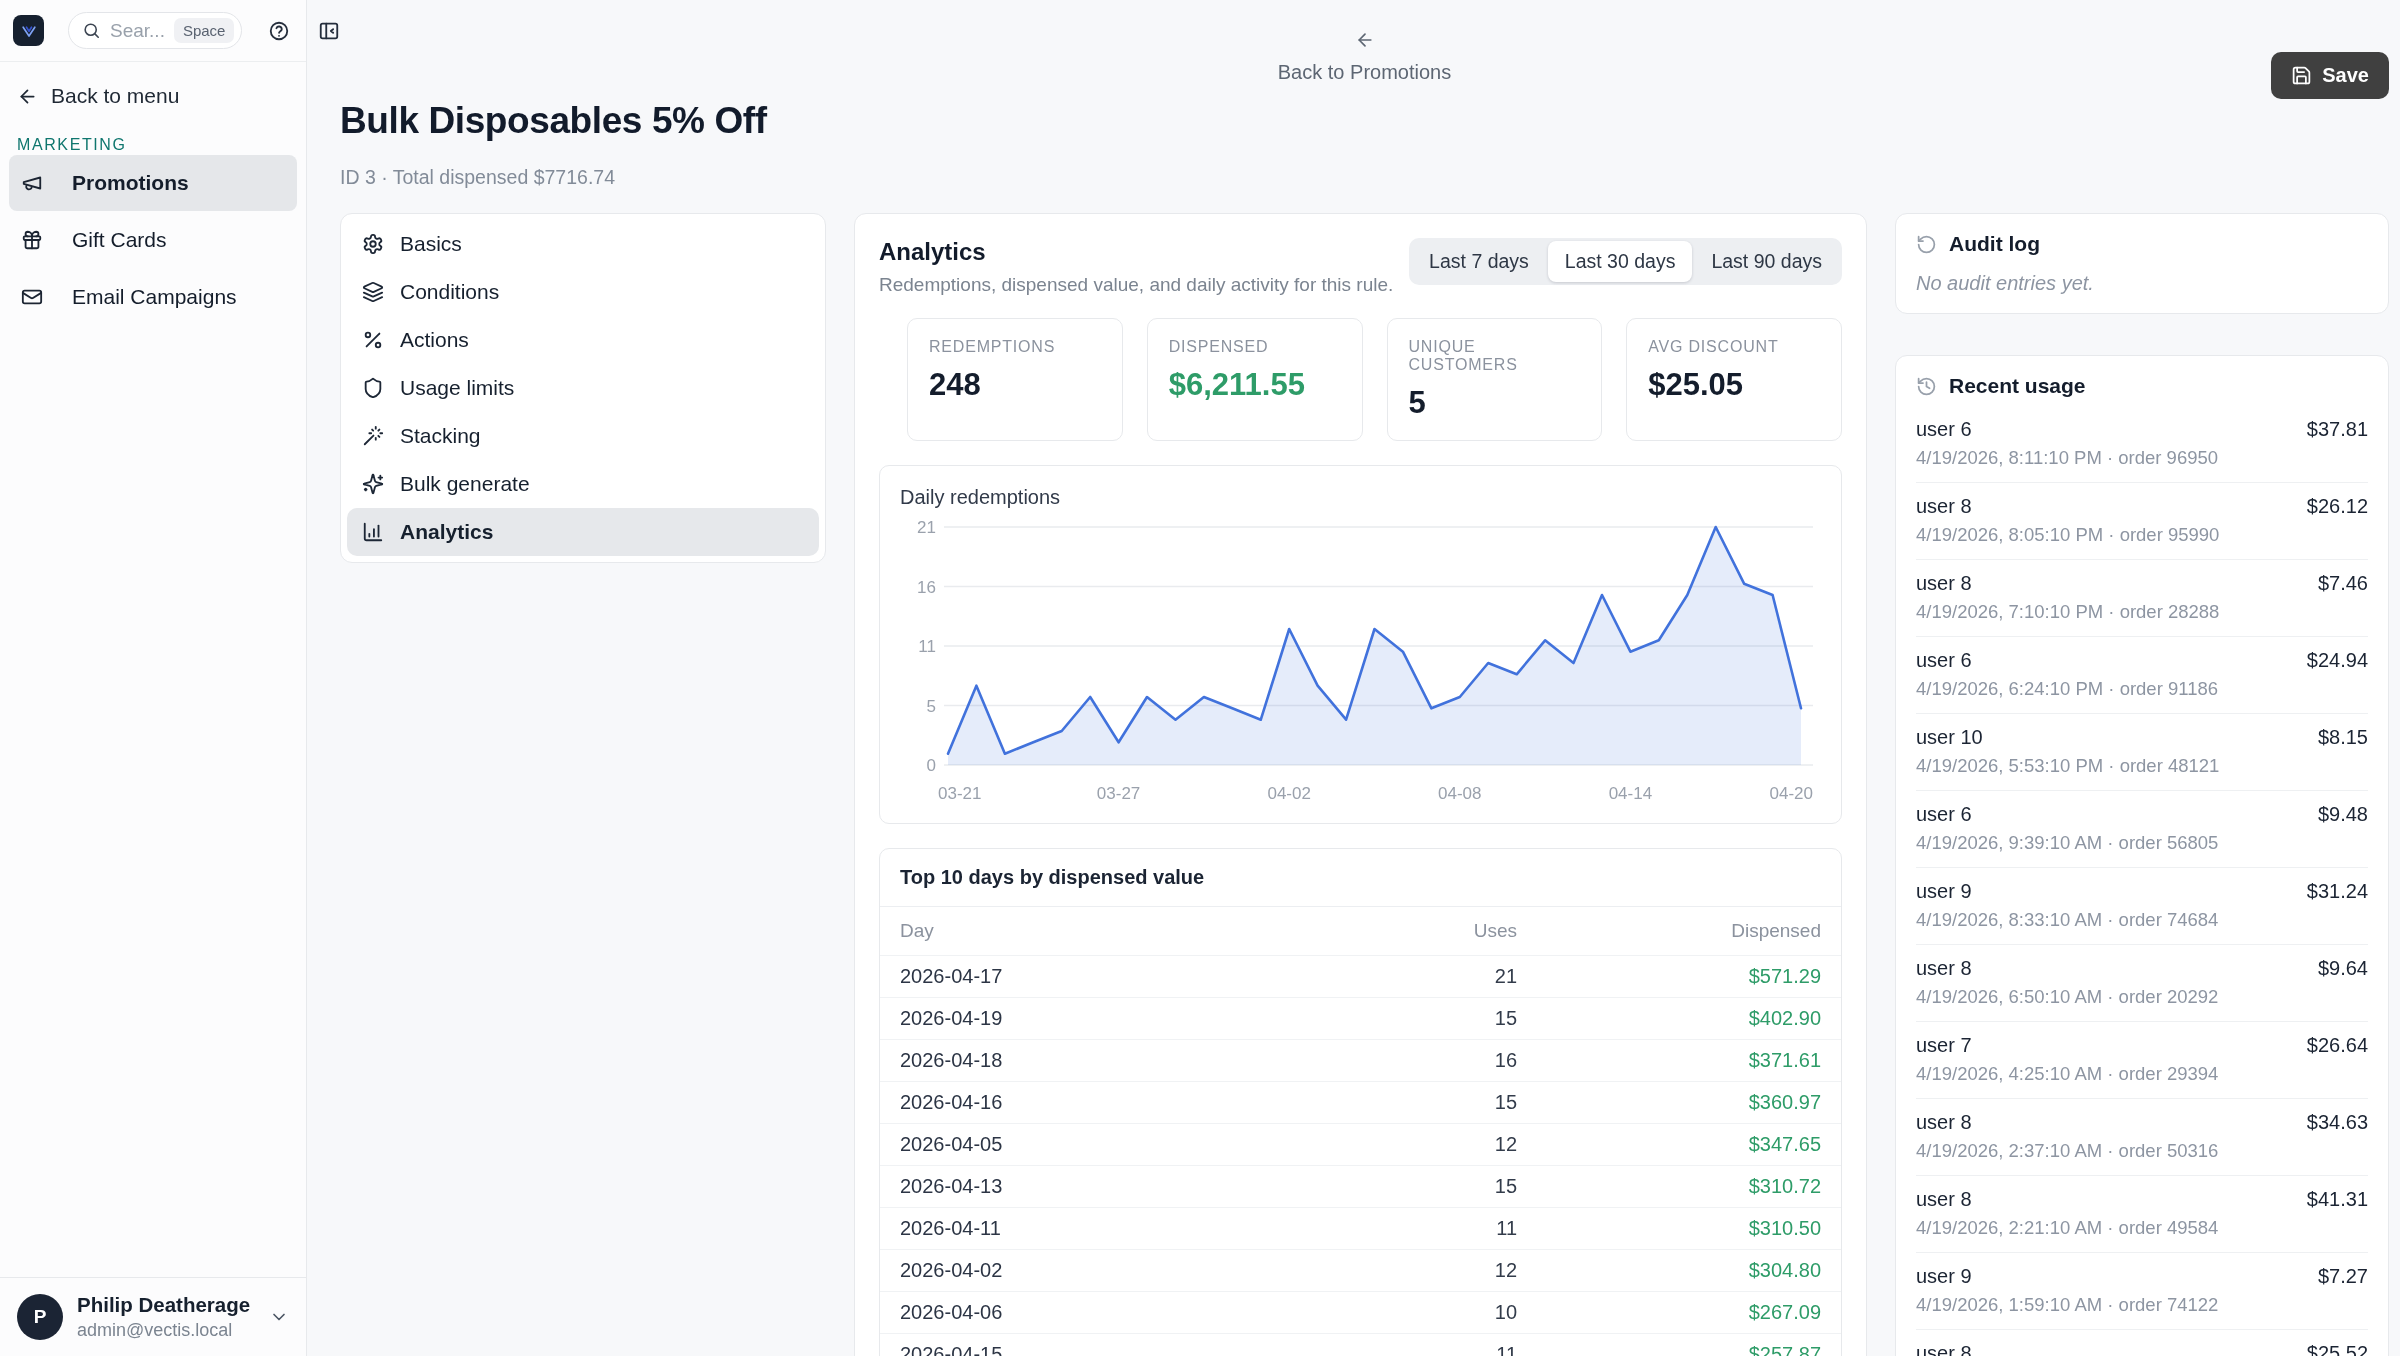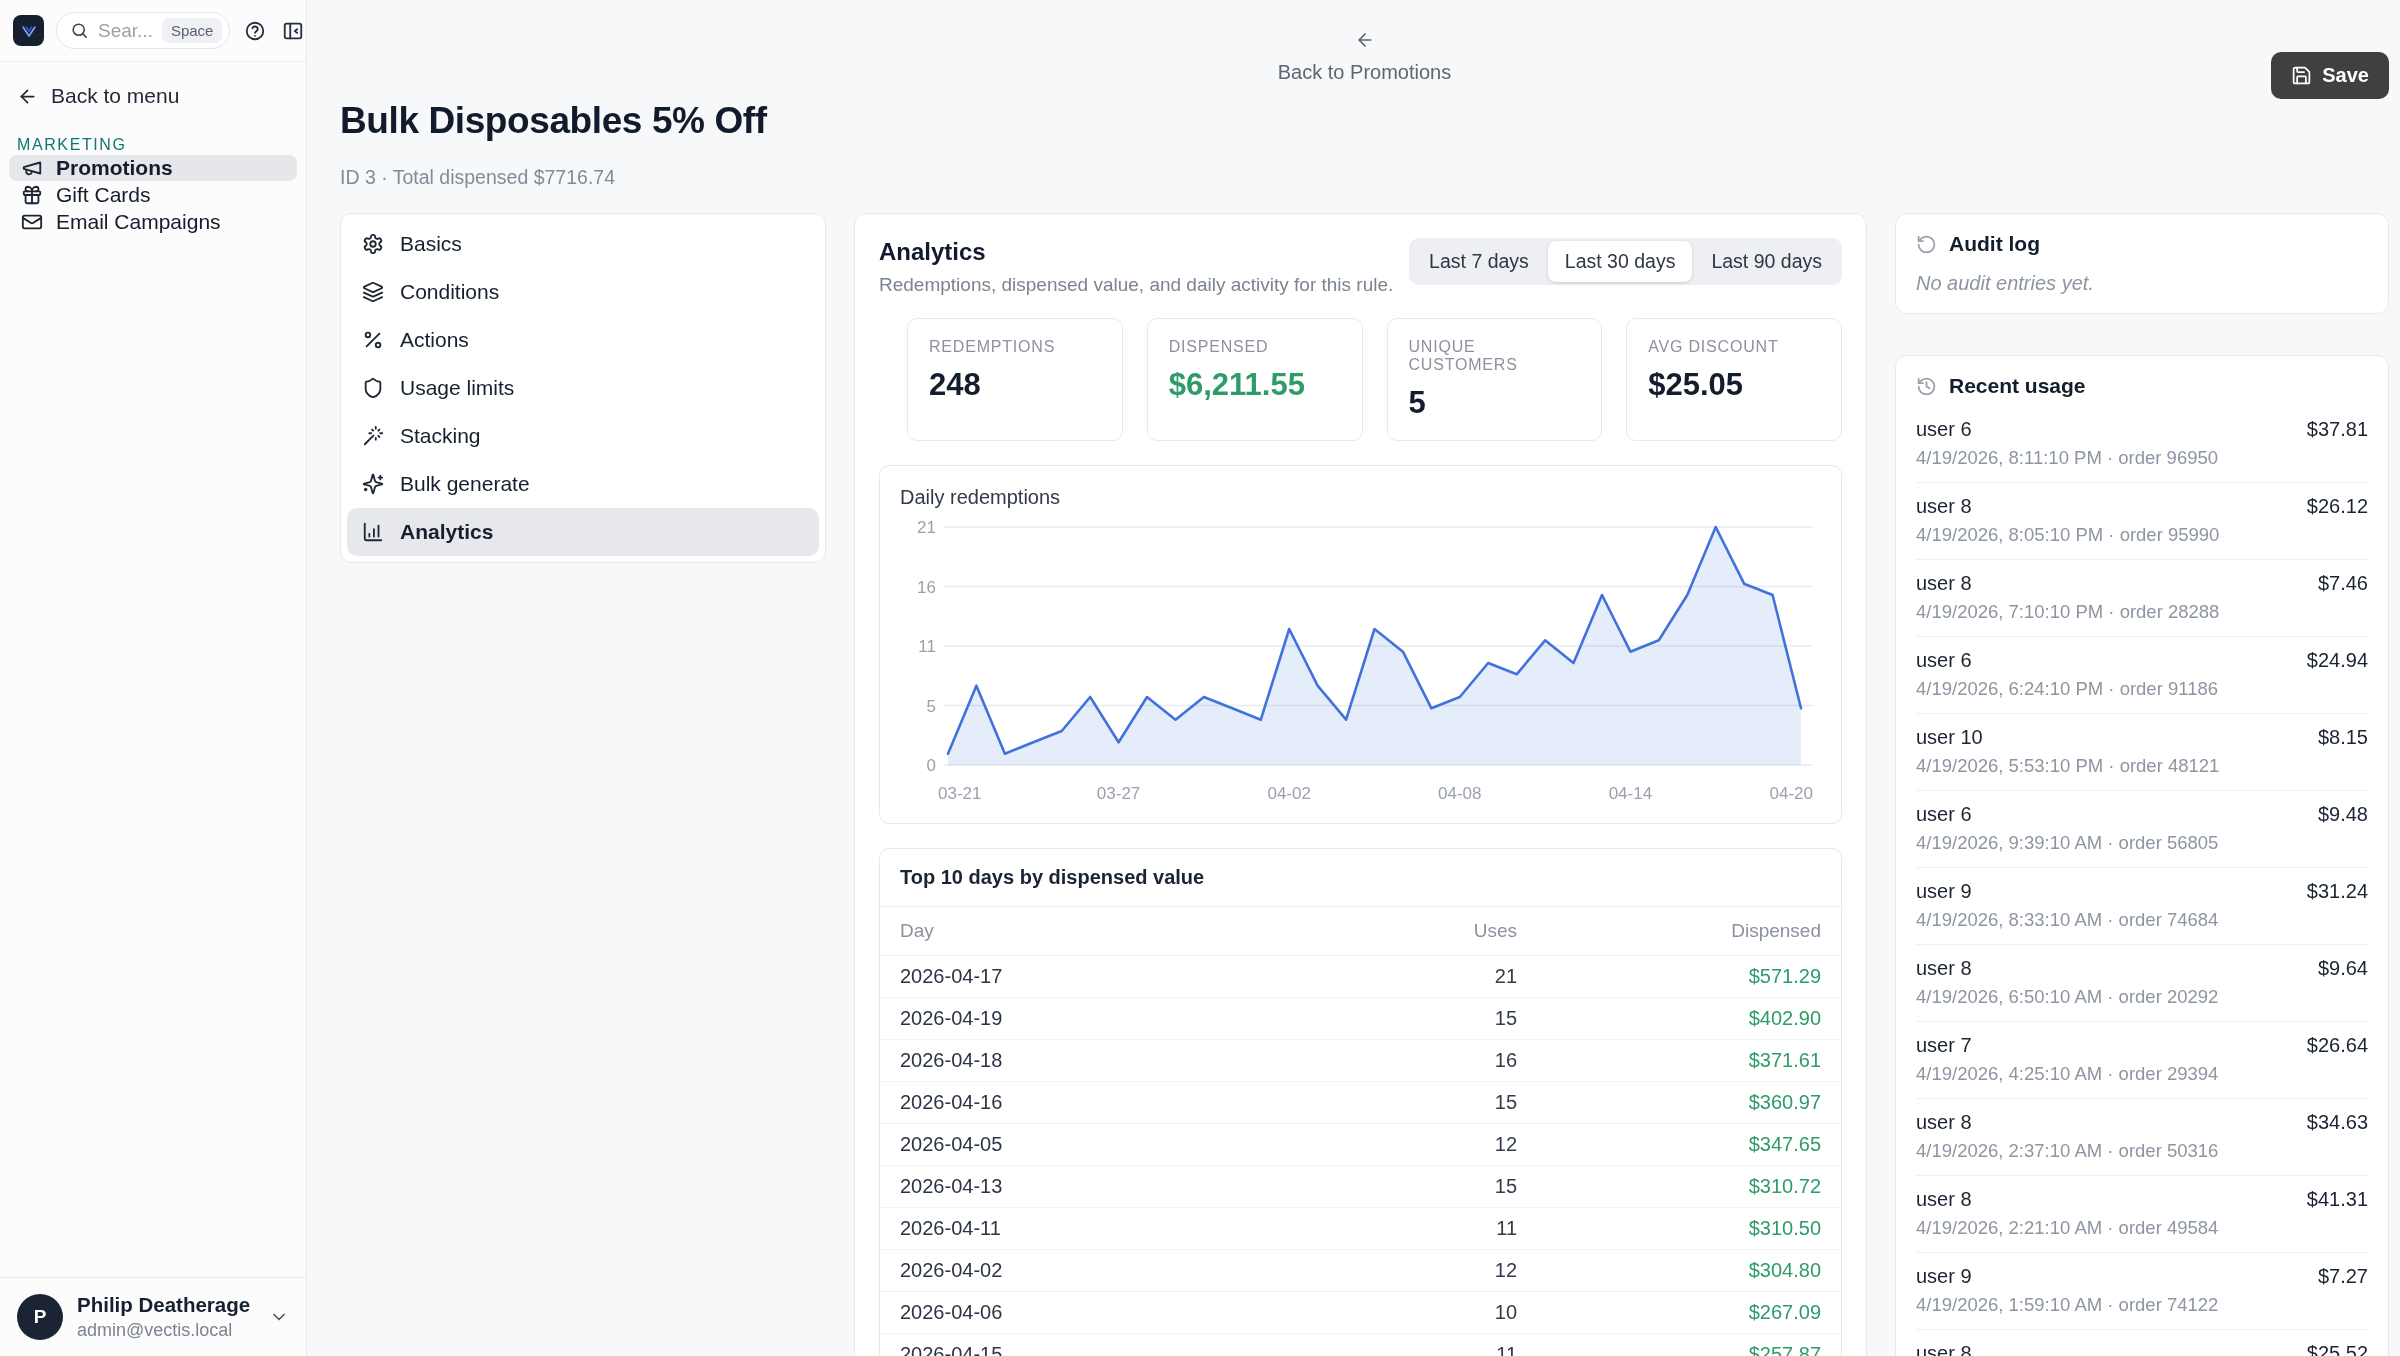--- a/index.html
+++ b/index.html
@@ -2,29 +2,29 @@
 <html><head>
 <meta charset="utf-8">
 <style>
   * { box-sizing: border-box; margin: 0; padding: 0; }
   html,body { background:#e9eaec; }
   body { font-family:"Liberation Sans", sans-serif; }
   .app { position:relative; width:2400px; height:1356px; display:flex; background:#f7f8fa; overflow:hidden; color:#16202e; }
 
   
   .sidebar { width:307px; flex:0 0 307px; background:#fcfcfd; border-right:1px solid #e7e9ec; display:flex; flex-direction:column; }
-  .sb-top { display:flex; align-items:center; gap:12px; padding:12px 13px; border-bottom:1px solid #eceef0; }
+  .sb-top { display:flex; align-items:center; gap:24px; padding:12px 13px; border-bottom:1px solid #eceef0; }
   .logo { width:31px; height:31px; border-radius:8px; background:#16202f; display:flex; align-items:center; justify-content:center; flex:0 0 31px; }
   .search-pill { flex:1; height:37px; border:1px solid #e3e5e9; background:#fff; border-radius:999px; display:flex; align-items:center; gap:9px; padding:0 7px 0 13px; cursor:text; }
   .search-pill .ph { flex:1; font-size:19px; color:#99a1ab; white-space:nowrap; overflow:hidden; }
   .kbd { font-size:15px; color:#596270; background:#f0f1f4; border-radius:7px; padding:4px 9px; }
   .icon-btn { background:none; border:none; color:#252e3c; display:flex; align-items:center; cursor:pointer; padding:2px; }
   .sb-back { display:flex; align-items:center; gap:13px; padding:22px 17px 8px; font-size:21px; color:#1f2834; cursor:pointer; }
   .sb-section { padding:20px 17px 0; font-size:16px; font-weight:500; letter-spacing:1.6px; color:#0f766e; }
-  .side-item { display:flex; align-items:center; gap:13px; height:26px; margin:1px 9px; padding:0 12px; border-radius:8px; font-size:21px; color:#141d2b; cursor:pointer; }
+  .side-item { display:flex; align-items:center; gap:29px; height:56px; margin:1px 9px; padding:0 12px; border-radius:8px; font-size:21px; color:#141d2b; cursor:pointer; }
   .side-item.active { background:#e5e7ea; font-weight:600; }
   .side-item .ic { display:flex; color:#1c2533; }
   .sb-user { margin-top:auto; border-top:1px solid #e7e9ec; padding:15px 17px; display:flex; align-items:center; gap:14px; cursor:pointer; }
   .avatar { width:46px; height:46px; border-radius:50%; background:#1b2434; color:#fff; font-size:19px; font-weight:600; display:flex; align-items:center; justify-content:center; flex:0 0 46px; }
   .u-name { font-size:20.5px; font-weight:600; color:#16202e; }
   .u-mail { font-size:18px; color:#7b8490; margin-top:3px; }
   .sb-user .chev { margin-left:auto; color:#4b5563; display:flex; }
 
   
   .main { flex:1; padding:30px 11px 0 33px; position:relative; overflow:hidden; }

